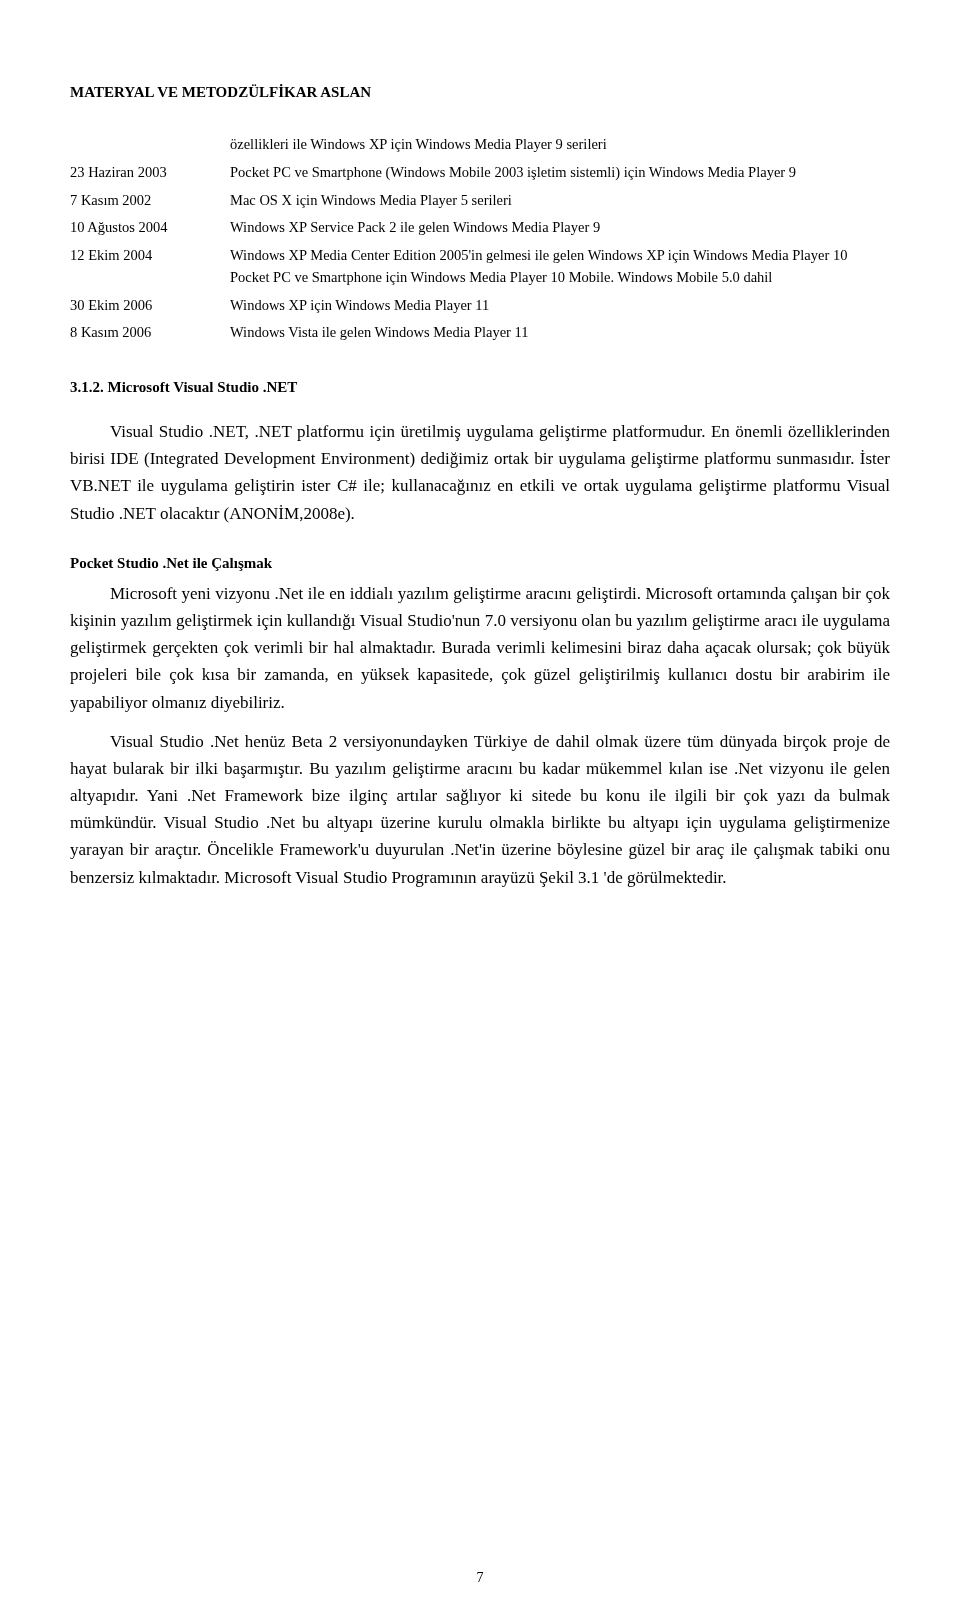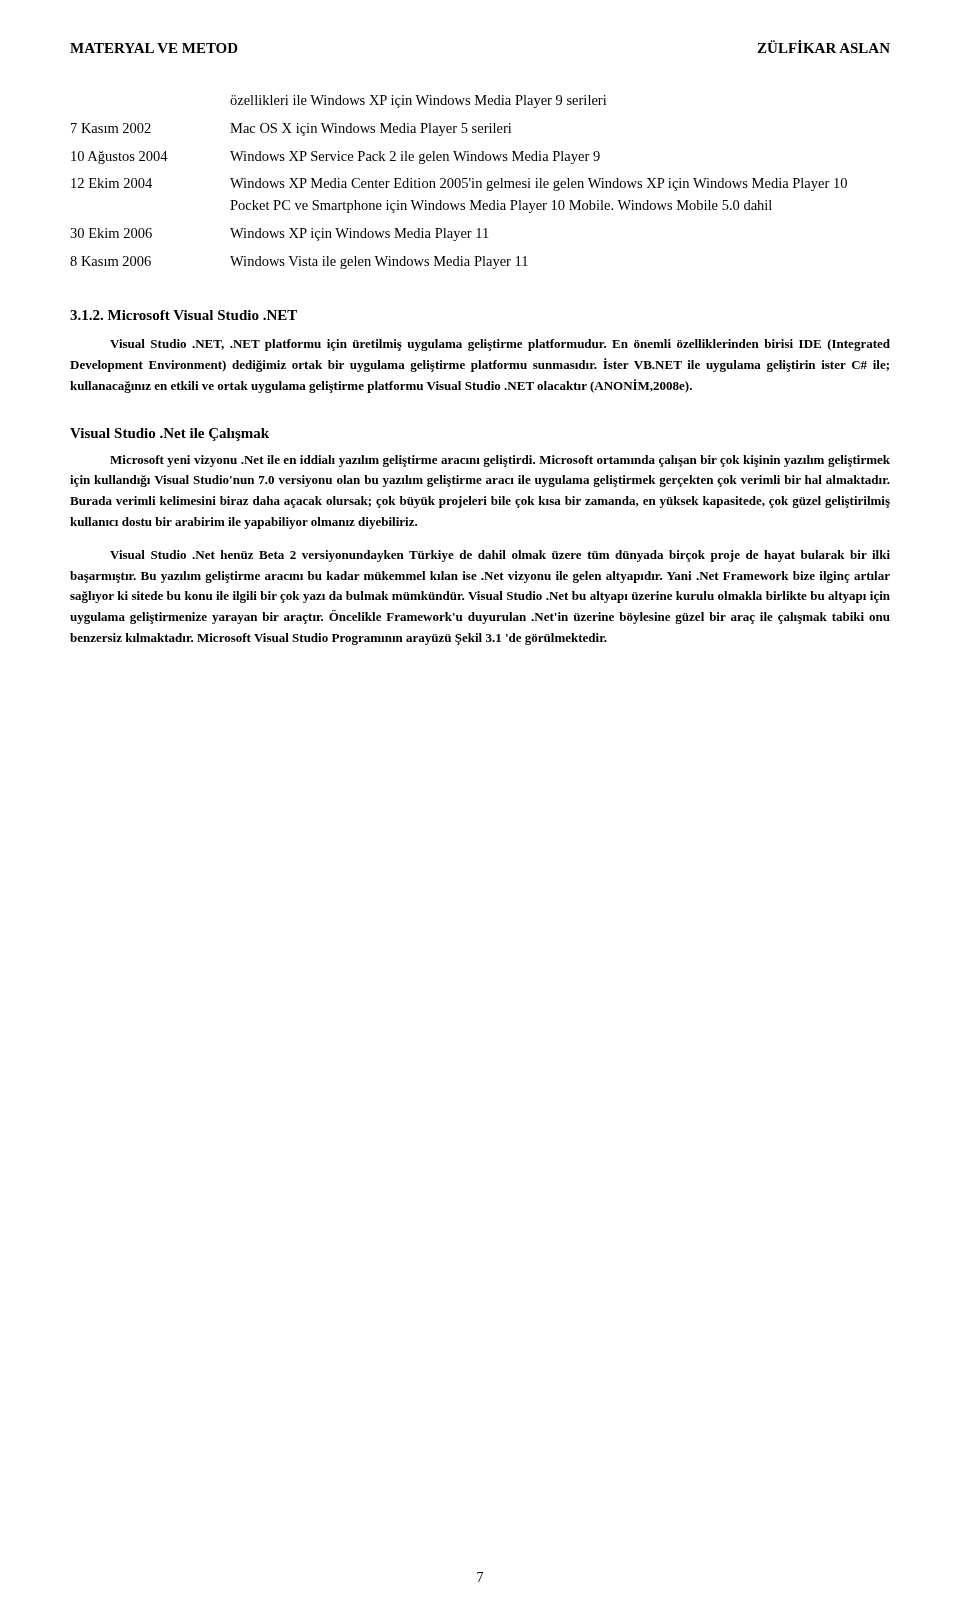--- a/index.html
+++ b/index.html
@@ -20,24 +20,24 @@
 
     .page {
       width: 960px;
       min-height: 1616px;
       padding: 40px 70px 80px 70px;
       position: relative;
     }
 
     .header {
       display: flex;
-      justify-content: space-between;
       align-items: flex-start;
       margin-bottom: 30px;
       border-bottom: none;
+      margin-top: 44px;
     }
 
     .header-left {
       font-size: 15px;
       font-weight: bold;
       text-align: left;
     }
 
     .header-right {
       font-size: 15px;
@@ -65,30 +65,29 @@
     }
 
     .desc-col {
       width: auto;
     }
 
     .section-heading {
       font-size: 15px;
       font-weight: bold;
       margin-top: 32px;
-      margin-bottom: 10px;
+      margin-bottom: 22px;
     }
 
     .paragraph-indent {
-      font-size: 13px;
+      font-size: 17px;
       line-height: 1.6;
       margin-bottom: 12px;
       text-align: justify;
       text-indent: 40px;
-      font-weight: bold;
     }
 
     .sub-section-heading {
       font-size: 15px;
       font-weight: bold;
       margin-top: 28px;
       margin-bottom: 8px;
     }
 
     .page-number {
@@ -109,20 +108,24 @@
     <div class="header-right">ZÜLFİKAR ASLAN</div>
   </div>
 
   <table class="content-table">
     <tbody id="table-body">
     <tr>
           <td class="date-col"></td>
           <td class="desc-col">özellikleri ile Windows XP için Windows Media Player 9 serileri</td>
         </tr>
         <tr>
+          <td class="date-col">23 Haziran 2003</td>
+          <td class="desc-col">Pocket PC ve Smartphone (Windows Mobile 2003 işletim sistemli) için Windows Media Player 9</td>
+        </tr>
+        <tr>
           <td class="date-col">7 Kasım 2002</td>
           <td class="desc-col">Mac OS X için Windows Media Player 5 serileri</td>
         </tr>
         <tr>
           <td class="date-col">10 Ağustos 2004</td>
           <td class="desc-col">Windows XP Service Pack 2 ile gelen Windows Media Player 9</td>
         </tr>
         <tr>
           <td class="date-col">12 Ekim 2004</td>
           <td class="desc-col">Windows XP Media Center Edition 2005'in gelmesi ile gelen Windows XP için Windows Media Player 10 Pocket PC ve Smartphone için Windows Media Player 10 Mobile. Windows Mobile 5.0 dahil</td>
@@ -135,19 +138,19 @@
           <td class="date-col">8 Kasım 2006</td>
           <td class="desc-col">Windows Vista ile gelen Windows Media Player 11</td>
         </tr>
       </tbody>
   </table>
 
   <div class="section-heading">3.1.2. Microsoft Visual Studio .NET</div>
 
   <div class="paragraph-indent" id="p1-text">Visual Studio .NET, .NET platformu için üretilmiş uygulama geliştirme platformudur. En önemli özelliklerinden birisi IDE (Integrated Development Environment) dediğimiz ortak bir uygulama geliştirme platformu sunmasıdır. İster VB.NET ile uygulama geliştirin ister C# ile; kullanacağınız en etkili ve ortak uygulama geliştirme platformu Visual Studio .NET olacaktır (ANONİM,2008e).</div>
 
-  <div class="sub-section-heading">Visual Studio .Net ile Çalışmak</div>
+  <div class="sub-section-heading">Pocket Studio .Net ile Çalışmak</div>
 
   <div class="paragraph-indent" id="p2-text">Microsoft yeni vizyonu .Net ile  en iddialı yazılım geliştirme aracını geliştirdi. Microsoft ortamında çalışan bir çok kişinin yazılım geliştirmek için kullandığı Visual Studio'nun 7.0 versiyonu olan bu yazılım geliştirme aracı ile uygulama geliştirmek gerçekten çok verimli bir hal almaktadır. Burada verimli kelimesini biraz daha açacak olursak; çok büyük projeleri bile çok kısa bir zamanda, en yüksek kapasitede, çok güzel geliştirilmiş kullanıcı dostu bir arabirim ile yapabiliyor olmanız diyebiliriz.</div>
   <div class="paragraph-indent" id="p3-text">Visual Studio .Net henüz Beta 2 versiyonundayken Türkiye de dahil olmak üzere tüm dünyada birçok proje de hayat bularak bir ilki başarmıştır. Bu yazılım geliştirme aracını bu kadar mükemmel kılan ise .Net vizyonu ile gelen altyapıdır. Yani .Net Framework bize ilginç artılar sağlıyor ki sitede bu konu ile ilgili bir çok yazı da bulmak mümkündür. Visual Studio .Net bu altyapı üzerine kurulu olmakla birlikte bu altyapı için uygulama geliştirmenize yarayan bir araçtır. Öncelikle Framework'u duyurulan .Net'in üzerine böylesine güzel bir araç ile çalışmak tabiki onu benzersiz kılmaktadır. Microsoft Visual Studio Programının arayüzü Şekil 3.1 'de görülmektedir.</div>
 
   <div class="page-number">7</div>
 </div>
 
 </body></html>

